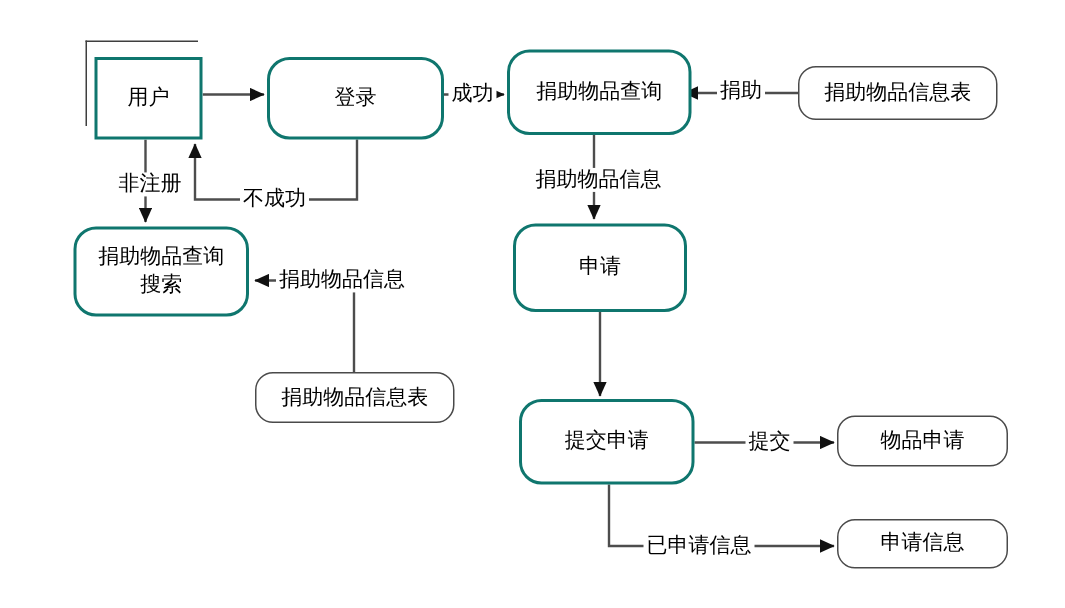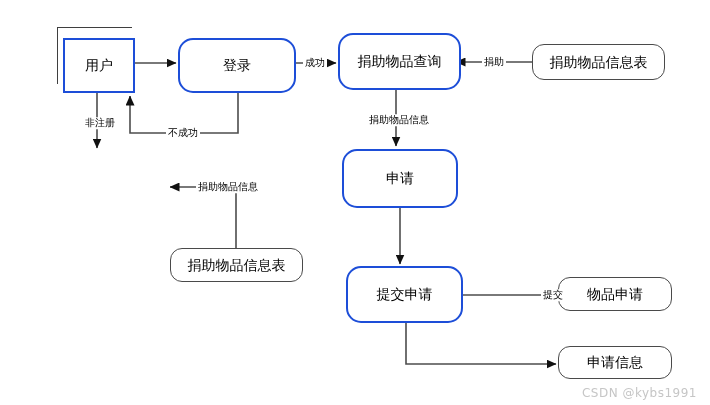--- a/index.html
+++ b/index.html
@@ -4,33 +4,33 @@
 <style>
   html,body{margin:0;padding:0;background:#fff;}
   .canvas{
     position:relative;width:710px;height:405px;background:#ffffff;
     font-family:"DejaVu Sans","Liberation Sans",sans-serif;
     color:#000;overflow:hidden;
   }
   .canvas svg.connectors{position:absolute;left:0;top:0;z-index:1;}
   .node{
     position:absolute;box-sizing:border-box;background:#fff;
-    border:2px solid #1d4ed8;display:flex;align-items:center;justify-content:center;
+    border:2px solid #0f766e;display:flex;align-items:center;justify-content:center;
     text-align:center;font-size:14px;line-height:1.35;z-index:2;
   }
   .rounded{border-radius:15px;}
   .store{border-width:1.5px;border-color:#4a4a4a;border-radius:12px;}
   .offset-corner{
     position:absolute;left:57px;top:27px;width:74px;height:56px;
     border-top:1.5px solid #3f3f3f;border-left:1.5px solid #3f3f3f;
     background:transparent;z-index:1;
   }
   .edge-label{
     position:absolute;transform:translate(-50%,-50%);
-    background:#fff;padding:0 2px;font-size:10px;line-height:1.15;
+    background:#fff;padding:0 2px;font-size:14px;line-height:1.15;
     white-space:nowrap;z-index:3;
   }
   .watermark{
     position:absolute;right:13px;bottom:5px;font-size:12px;
     color:#c6c6c6;z-index:4;letter-spacing:0.5px;
   }
   
   .n-user{left:63px;top:38px;width:72px;height:55px;}
   .n-login{left:178px;top:38px;width:118px;height:55px;}
   .n-donation-query{left:338px;top:33px;width:123px;height:57px;}
@@ -41,21 +41,21 @@
   .n-submit-apply{left:346px;top:266px;width:117px;height:57px;}
   .n-item-apply{left:558px;top:277px;width:114px;height:34px;}
   .n-apply-info{left:558px;top:346px;width:114px;height:33px;}
   
   .l-success{left:315px;top:63px;}
   .l-donate{left:494px;top:62px;font-family:Liberation Serif, serif;}
   .l-donation-info-right{left:399px;top:120px;}
   .l-donation-info-left{left:228px;top:187px;}
   .l-fail{left:183px;top:133px;}
   .l-not-registered{left:100px;top:123px;}
-  .l-submit{left:513px;top:295px;margin-left:40px;}
+  .l-submit{left:513px;top:295px;}
   .l-applied-info{left:466px;top:364px;}
 </style>
 </head>
 <body>
 
 <div class="canvas">
 
   <svg class="connectors" width="710" height="405" viewBox="0 0 710 405">
     <defs>
       <marker id="arr" markerUnits="userSpaceOnUse" markerWidth="10" markerHeight="9" refX="9.5" refY="4.5" orient="auto">
@@ -87,20 +87,23 @@
   </div>
 
   <div class="node rounded n-donation-query">
     <span>捐助物品查询</span>
   </div>
 
   <div class="node store n-info-table-top">
     <span>捐助物品信息表</span>
   </div>
 
+  <div class="node rounded n-query-search">
+    <span>捐助物品查询搜索</span>
+  </div>
 
   <div class="node store n-info-table-mid">
     <span>捐助物品信息表</span>
   </div>
 
   <div class="node rounded n-apply">
     <span>申请</span>
   </div>
 
   <div class="node rounded n-submit-apply">
@@ -115,16 +118,16 @@
     <span>物品申请</span>
   </div>
 
   <div class="edge-label l-success">成功</div>
   <div class="edge-label l-donate">捐助</div>
   <div class="edge-label l-donation-info-right">捐助物品信息</div>
   <div class="edge-label l-donation-info-left">捐助物品信息</div>
   <div class="edge-label l-fail">不成功</div>
   <div class="edge-label l-not-registered">非注册</div>
   <div class="edge-label l-submit">提交</div>
+  <div class="edge-label l-applied-info">已申请信息</div>
 
-  <div class="watermark">CSDN @kybs1991</div>
 
 </div>
 
 </body></html>

